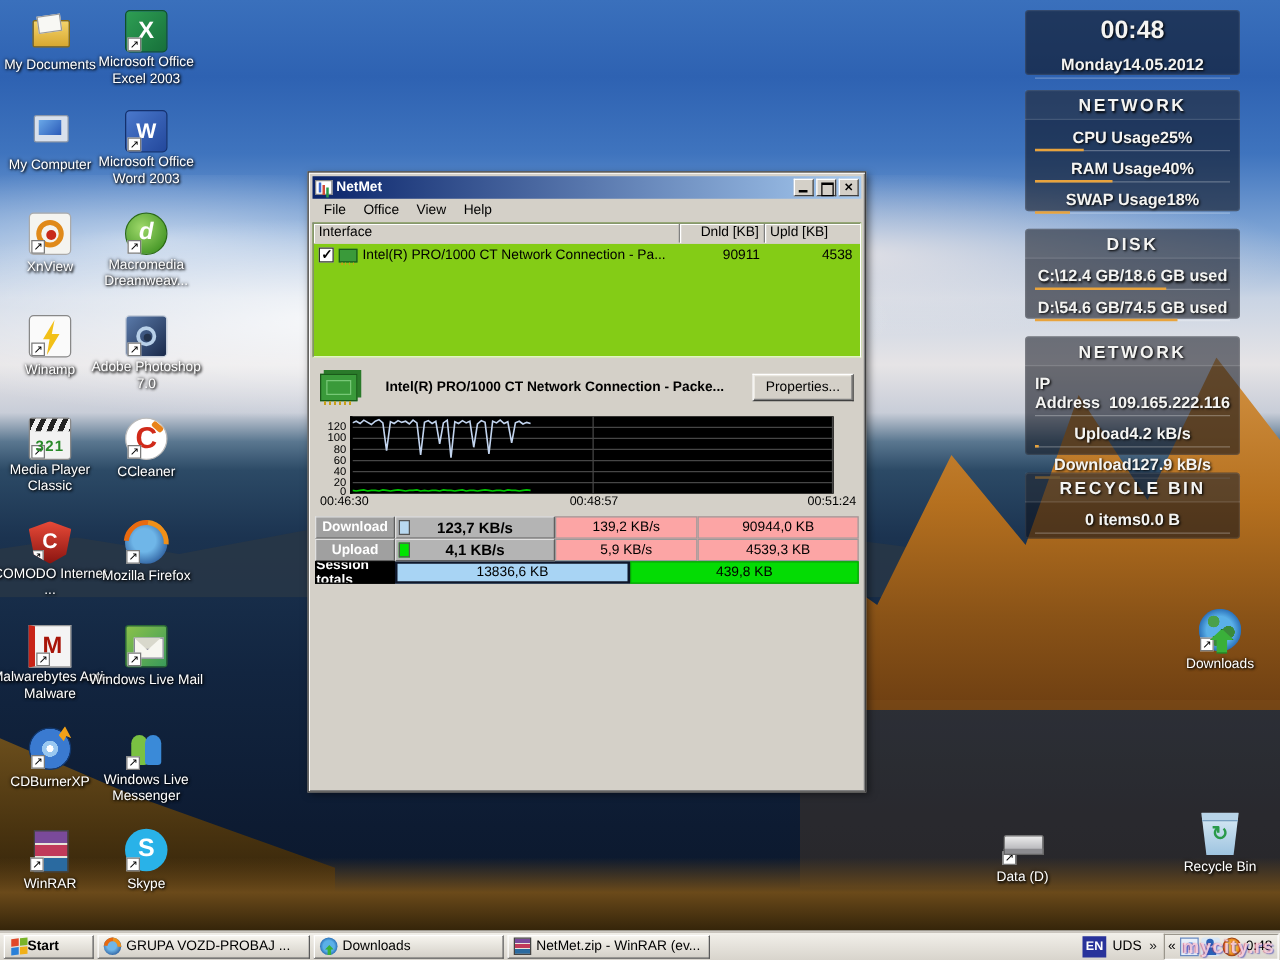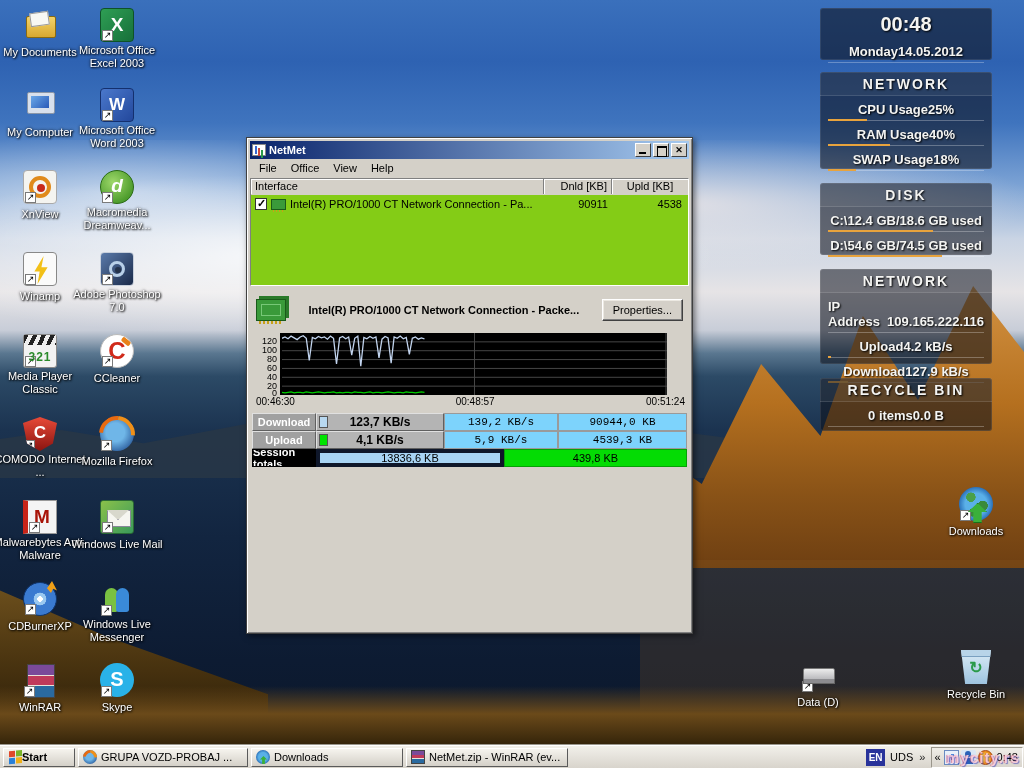--- a/index.html
+++ b/index.html
@@ -115,21 +115,21 @@
   .wbtn.min::before { content:""; position:absolute; left:3px; bottom:2px; width:7px; height:2px; background:#000; }
   .wbtn.max::before { content:""; position:absolute; left:3px; top:2px; width:8px; height:8px; border:1px solid #000; border-top-width:2px; }
   .wbtn.close::before { content:"\2715"; font-weight: bold; }
   .menubar { height: 18px; display: flex; align-items: center; font-size: 11px; color: #000; padding-left: 2px; }
   .menubar span { padding: 2px 7px; }
   .listbox { height: 108px; margin-top: 1px; background: #84cc16; border: 1px solid; border-color: #808080 #fff #fff #808080; overflow: hidden; }
   .lheader { display: flex; height: 16px; background: #d4d0c8; font-size: 11px; border-bottom: 1px solid #d4d0c8; }
   .lheader .hc { padding: 1px 4px; border-right: 1px solid #808080; box-shadow: inset 1px 1px 0 #fff; }
   .lheader .hc.c1 { flex: 1; }
   .lheader .hc.c2 { width: 68px; text-align: right; }
-  .lheader .hc.c3 { width: 76px; text-align: center; border-right: none; }
+  .lheader .hc.c3 { width: 76px; text-align: left; border-right: none; }
   .lrow { display: flex; align-items: center; height: 18px; font-size: 11px; padding-left: 4px; }
   .cbx { width: 12px; height: 12px; background: #fff; border: 1px solid #333; position: relative; margin-right: 4px; }
   .cbx::before { content:"\2713"; position:absolute; left:1px; top:-2px; font-size:11px; font-weight:bold; }
   .nic-s { width: 15px; height: 11px; background: #3a9a3a; border: 1px solid #1a5a1a; position: relative; margin-right: 4px; }
   .nic-s::after { content:""; position:absolute; left:1px; bottom:-3px; right:1px; height:2px;
     background: repeating-linear-gradient(90deg,#c8a018 0 1px,transparent 1px 3px); }
   .lrow .nm { flex: 1; white-space: nowrap; overflow: hidden; }
   .lrow .v2 { width: 68px; text-align: right; padding-right: 4px; }
   .lrow .v3 { width: 76px; text-align: right; padding-right: 6px; }
 
@@ -151,23 +151,23 @@
   .xlabels .x1 { position: absolute; left: 50%; transform: translateX(-38%); }
   .xlabels .x2 { position: absolute; right: 0; }
 
   .stats { margin: 4px 2px 0; }
   .srow { display: grid; grid-template-columns: 64px 128px 114px 1fr; height: 18px; }
   .srow3 { display: grid; grid-template-columns: 64px 188px 1fr; height: 18px; }
   .cell { font-size: 11px; display: flex; align-items: center; justify-content: center; overflow: hidden; }
   .c-label { background: #a0a0a0; color: #fff; font-weight: bold; border: 1px solid; border-color: #e0e0e0 #606060 #606060 #e0e0e0; }
   .c-cur { background: #b4b4b4; font-weight: bold; font-size: 12px; border: 1px solid; border-color: #e0e0e0 #606060 #606060 #e0e0e0; position: relative; }
   .c-cur .swatch { position: absolute; left: 2px; top: 2px; bottom: 2px; width: 9px; border: 1px solid #555; }
-  .c-flat { background: #7dd3fc; border: 1px solid #9a9a9a; font-family: Liberation Mono, monospace; }
+  .c-flat { background: #fca5a5; border: 1px solid #9a9a9a; }
   .c-black { background: #000; color: #fff; font-weight: bold; border: 1px solid #000; }
-  .c-blue { background: #a8d4f4; border: 4px solid #0f172a; }
+  .c-blue { background: #a8d4f4; border: 2px solid #0f172a; }
   .c-green { background: #04dc04; border: 1px solid #06a006; }
 
   
   .taskbar { position: absolute; left: 0; bottom: 0; width: 100%; height: 23px; background: linear-gradient(#f2f0ea,#d8d4cc);
     border-top: 1px solid #fff; box-shadow: 0 -1px 0 #9a968c; display: flex; align-items: center; }
   .tbtn { height: 19px; background: linear-gradient(#f6f4ee,#d4d0c8); border: 1px solid; border-color: #fff #5a5a5a #5a5a5a #fff;
     display: flex; align-items: center; font-size: 11px; padding: 0 4px; margin-left: 3px; overflow: hidden; white-space: nowrap; }
   .startb { font-weight: bold; width: 72px; }
   .flag { width: 6px; height: 6px; background: #e0482a; margin: 0 7px 6px 1px; transform: skewY(-6deg);
     box-shadow: 7px 0 0 #7ab428, 0 7px 0 #2a80d8, 7px 7px 0 #f0b018; }

